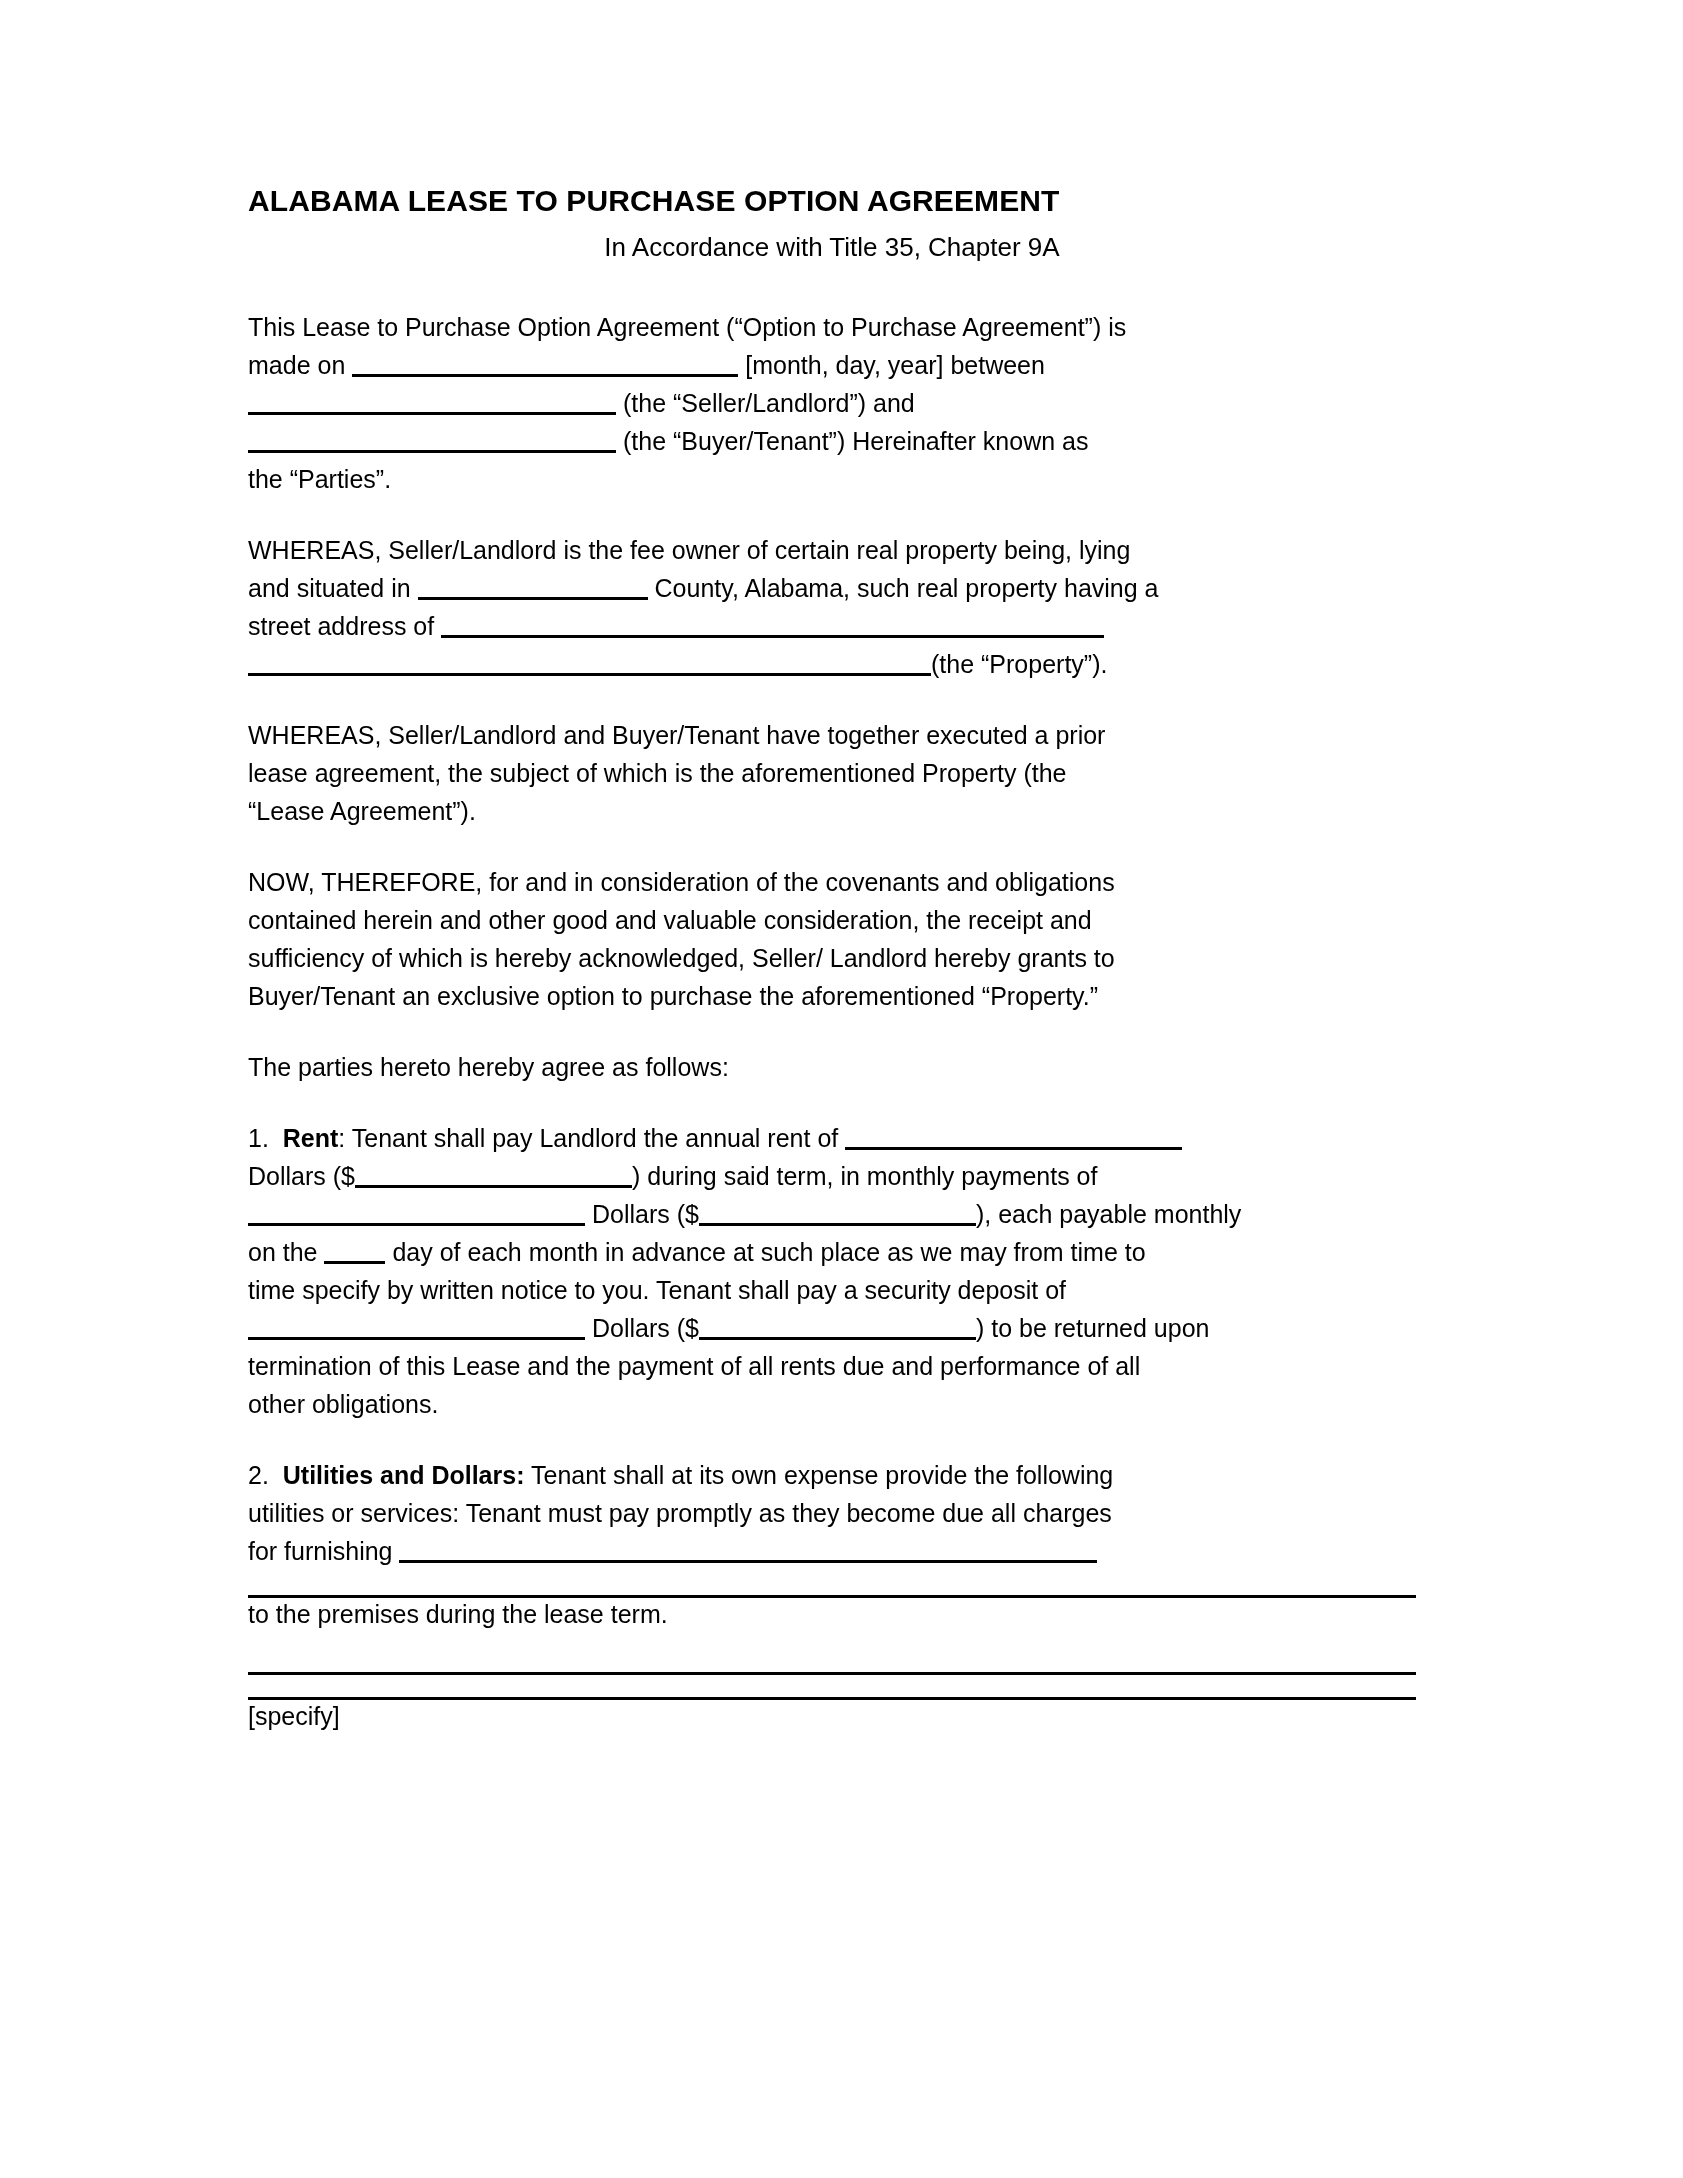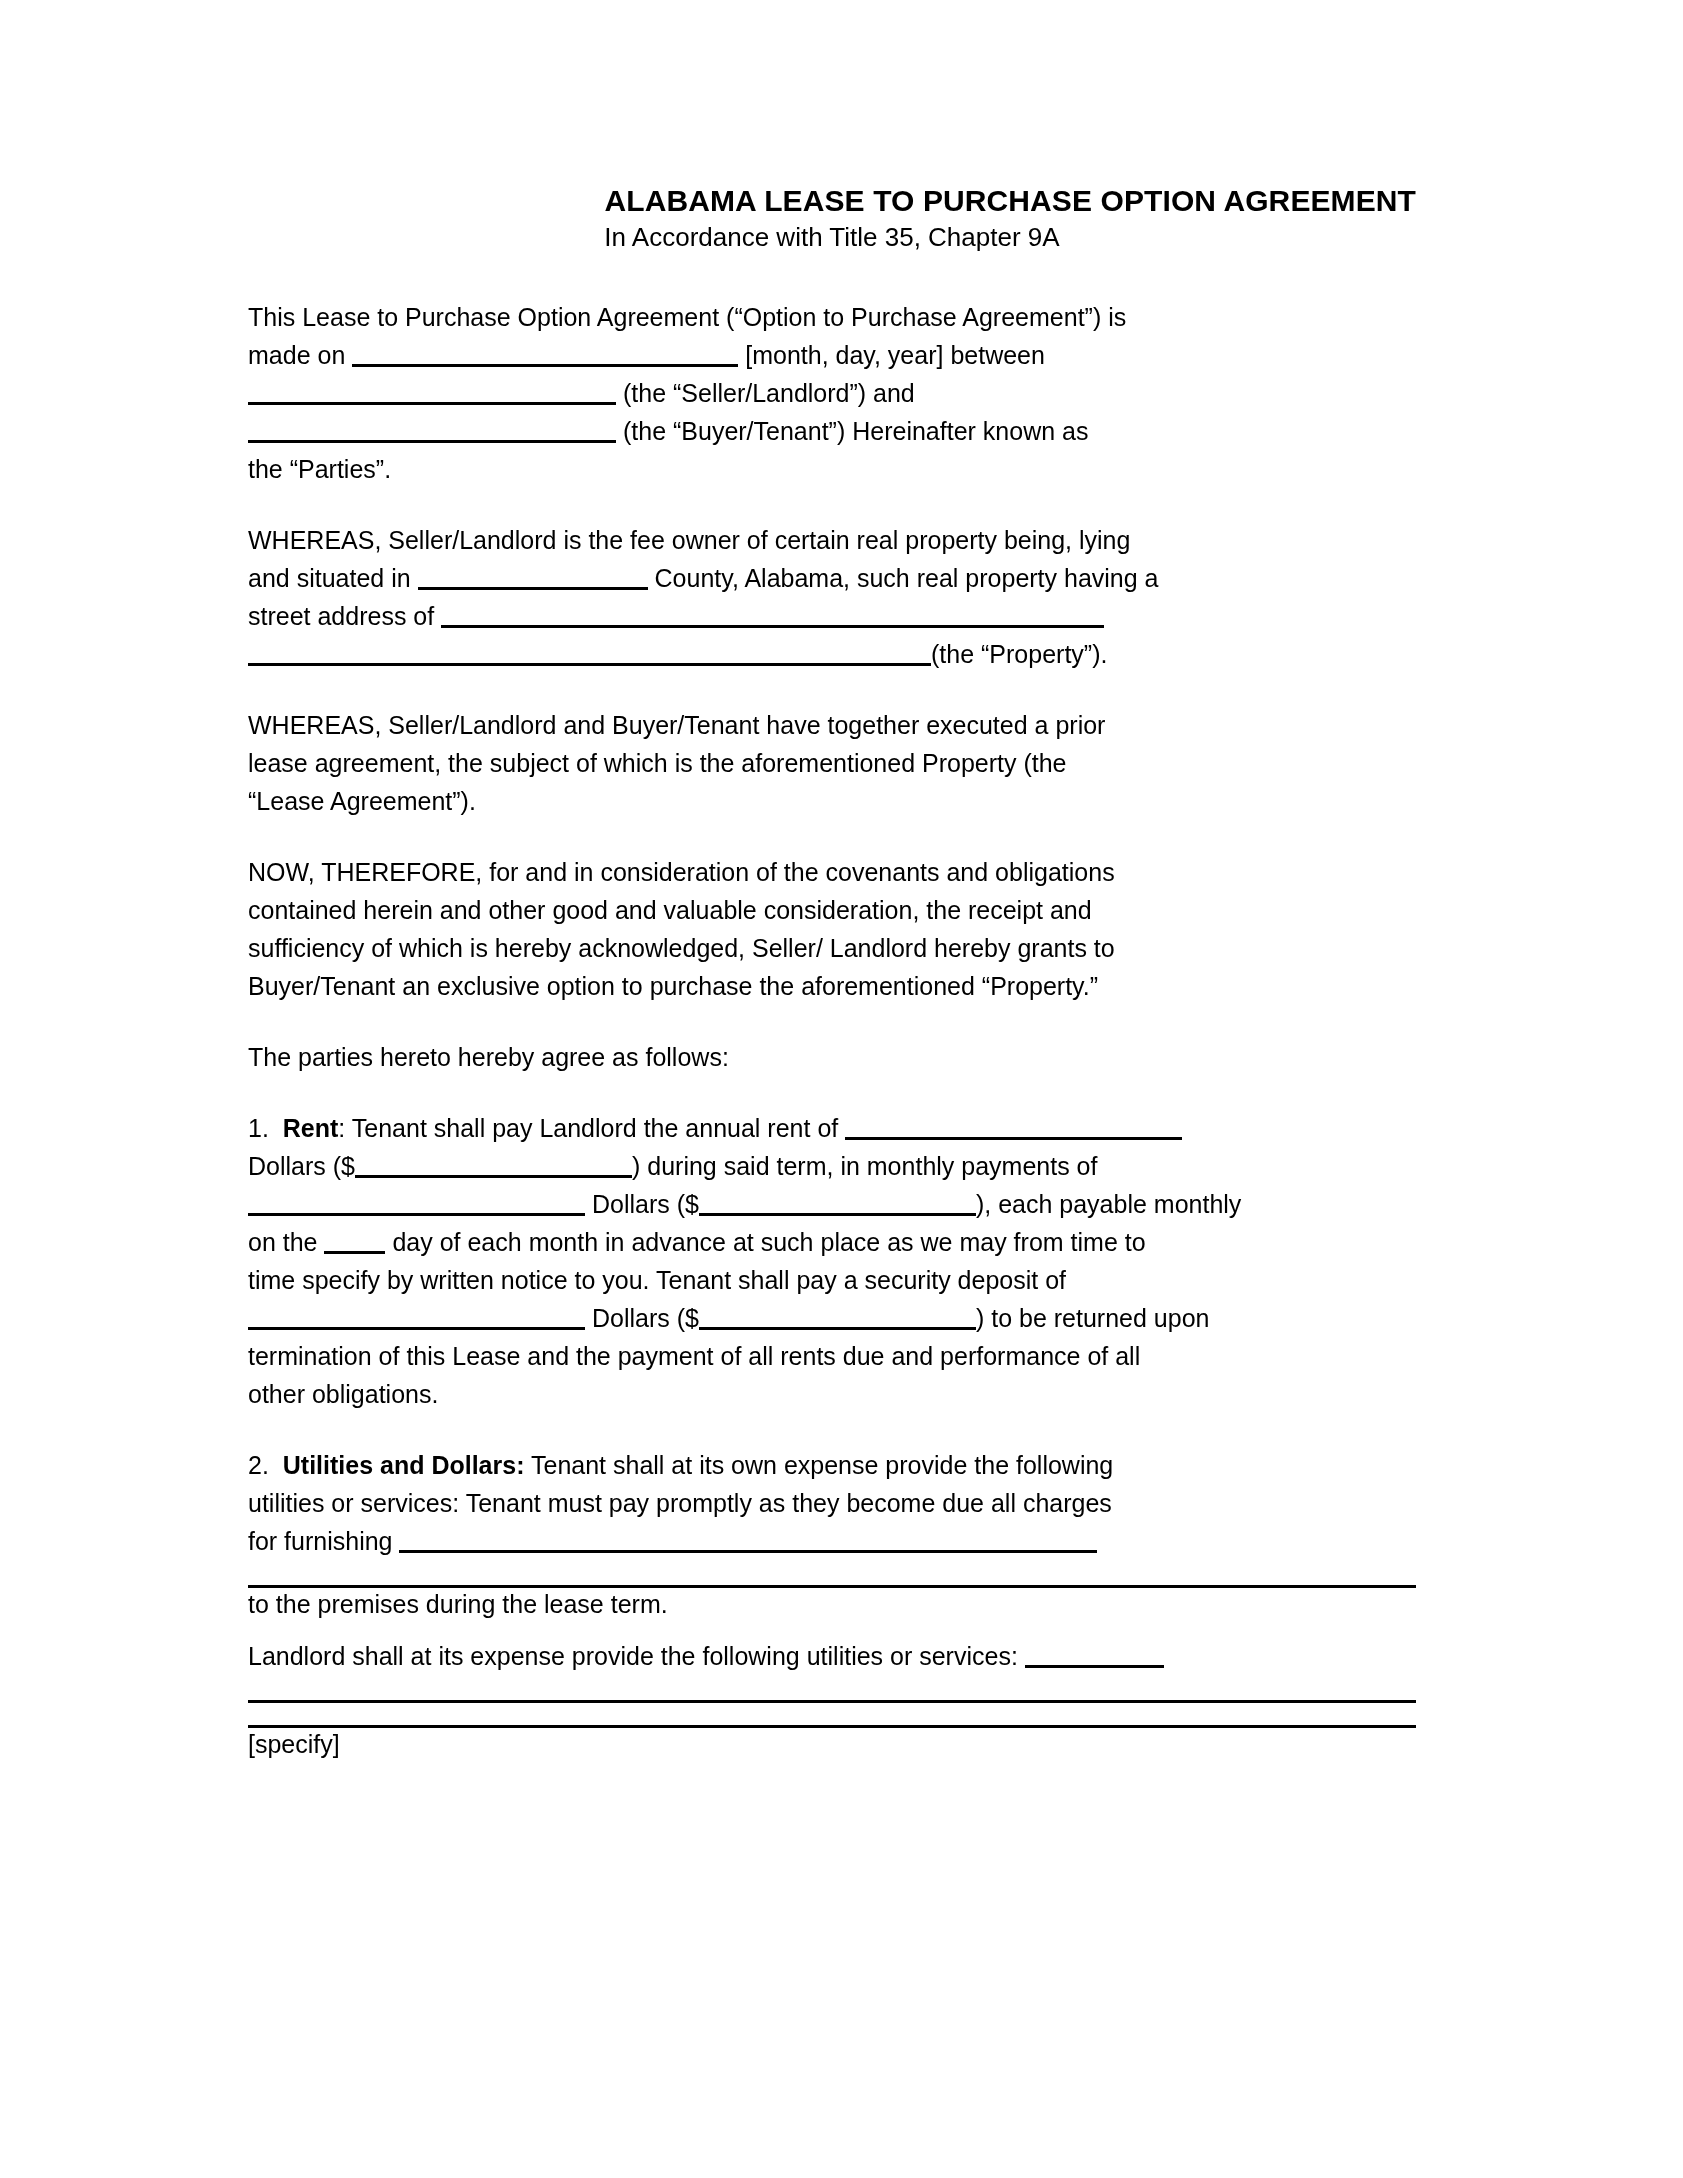--- a/index.html
+++ b/index.html
@@ -11,25 +11,25 @@
     position: relative;
     width: 1683px;
     height: 2178px;
     background: #ffffff;
     box-sizing: border-box;
     padding: 183px 267px 0 248px;
     font-family: "Liberation Sans", sans-serif;
     color: #000000;
   }
   .doc-title {
-    text-align: right;
+    text-align: left;
     font-size: 30px;
     font-weight: bold;
     letter-spacing: 0.1px;
-    margin: 0 0 4px 0;
+    margin: 0 0 14px 0;
     line-height: 1.18;
   }
   .doc-subtitle {
     text-align: center;
     font-size: 26px;
     font-weight: normal;
     margin: 0 0 44px 0;
     line-height: 1.2;
   }
   .para {
@@ -122,21 +122,20 @@
     <span class="line-row"><span>for furnishing</span> <span class="blank w-util"></span></span>
     <span class="line-row">
         <span class="blank w-full"></span>
       </span>
     <span class="line-row">to the premises during the lease term.</span>
   </div>
 
   <div class="spacer-sm"></div>
 
   <div class="para tight">
-    <span class="line-row"><span>Landlord shall at its expense provide the following utilities or services:</span> <span class="blank w-ll"></span></span>
     <span class="line-row">
         <span class="blank w-full"></span>
       </span>
     <span class="line-row">
         <span class="blank w-full"></span>
       </span>
     <span class="line-row">[specify]</span>
   </div>
 
 </div>

